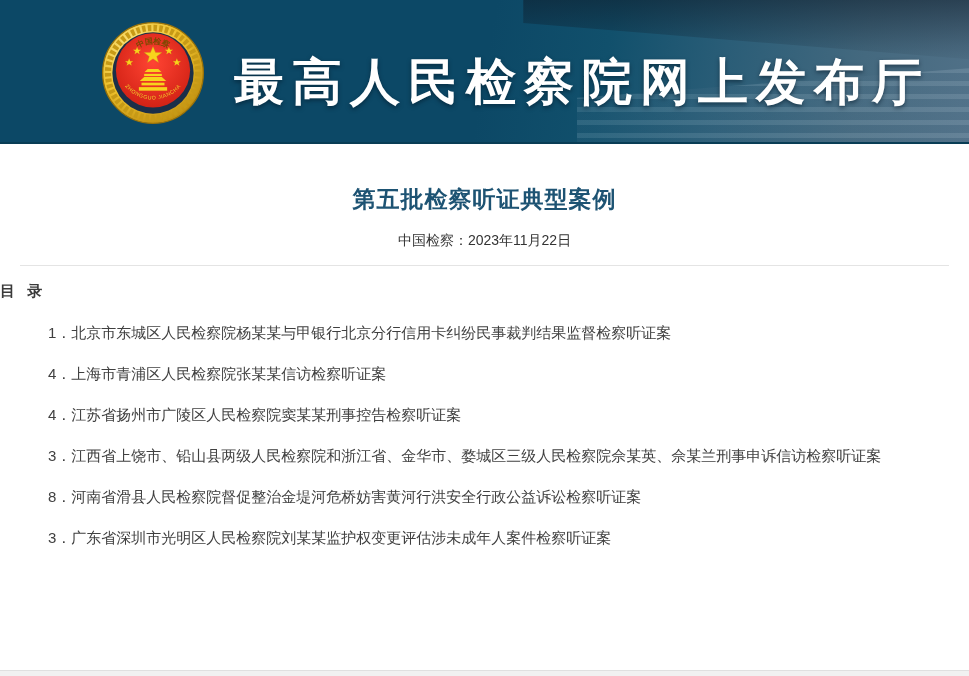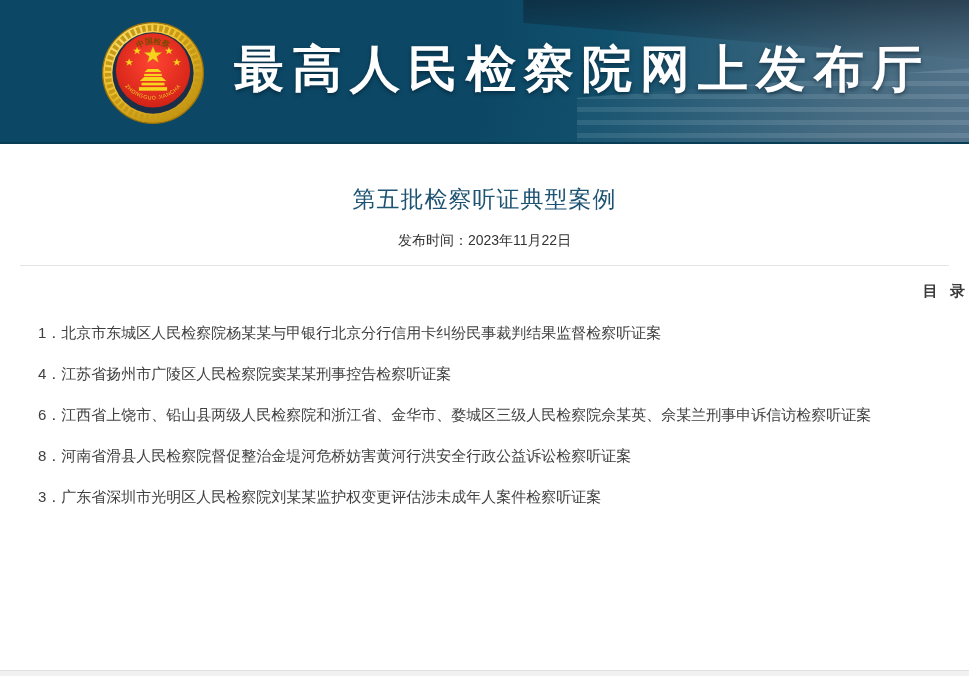--- a/index.html
+++ b/index.html
@@ -21,36 +21,36 @@
     background:linear-gradient(to bottom,rgba(14,28,42,.55),rgba(14,28,42,.15) 55%,transparent 80%);
     clip-path:polygon(0 0,100% 0,100% 72%,0 28%);
   }
   .hdr-photo .wall{
     position:absolute;bottom:0;right:0;width:88%;height:52%;
     background:repeating-linear-gradient(to bottom,rgba(205,222,235,.16) 0 5px,rgba(95,125,150,.12) 5px 13px);
     clip-path:polygon(0 40%,100% 0,100% 100%,0 100%);
   }
   .emblem{position:absolute;left:100px;top:20px;width:106px;height:106px;}
   .site-title{
-    position:absolute;left:234px;top:36px;
+    position:absolute;left:234px;top:49px;
     font-family:"Liberation Serif","DejaVu Serif",serif;
     font-weight:bold;font-size:50px;letter-spacing:8px;color:#ffffff;
     text-shadow:0 2px 4px rgba(0,20,35,.55);
     white-space:nowrap;
   }
   
   .article{position:relative;width:100%;}
   .article-title{
     margin:40px 0 0 0;text-align:center;
-    font-size:23px;font-weight:normal;color:#1d5373;letter-spacing:1px;
+    font-size:23px;font-weight:bold;color:#1d5373;letter-spacing:1px;
   }
   .pub-date{margin-top:17px;text-align:center;font-size:14px;color:#333333;}
   .divider{border:none;border-top:1px solid #e4e4e4;margin:15px 20px 0 20px;height:0;}
-  .toc-heading{margin-top:16px;text-align:right;font-size:15px;font-weight:bold;color:#3a3a3a;letter-spacing:4px;}
-  .toc{list-style:none;margin:24px 0 0 0;padding:0 30px 0 38px;}
+  .toc-heading{margin-top:16px;text-align:left;font-size:15px;font-weight:bold;color:#3a3a3a;letter-spacing:4px;}
+  .toc{list-style:none;margin:24px 0 0 0;padding:0 30px 0 48px;}
   .toc li{
     font-size:15px;line-height:15px;color:#404040;margin-bottom:26px;
     white-space:nowrap;
   }
   .bottom-strip{
     position:absolute;left:0;bottom:0;width:100%;height:5px;
     background:#f1f1f1;border-top:1px solid #e0e0e0;
   }
 </style>
 </head>
@@ -103,25 +103,26 @@
         <textPath href="#arcBot" startOffset="50%" text-anchor="middle">ZHONGGUO JIANCHA</textPath>
       </text>
     </svg>
   </div>
 
   <div class="site-title">最高人民检察院网上发布厅</div>
 </header>
 
 <main class="article">
   <h1 class="article-title">第五批检察听证典型案例</h1>
-  <div class="pub-date">发布时间：2023年11月22日</div>
+  <div class="pub-date">中国检察：2023年11月22日</div>
   <hr class="divider">
   <div class="toc-heading">目 录</div>
   <ol class="toc">
     <li>1．北京市东城区人民检察院杨某某与甲银行北京分行信用卡纠纷民事裁判结果监督检察听证案</li>
+    <li>4．上海市青浦区人民检察院张某某信访检察听证案</li>
     <li>4．江苏省扬州市广陵区人民检察院窦某某刑事控告检察听证案</li>
-    <li>6．江西省上饶市、铅山县两级人民检察院和浙江省、金华市、婺城区三级人民检察院佘某英、佘某兰刑事申诉信访检察听证案</li>
+    <li>3．江西省上饶市、铅山县两级人民检察院和浙江省、金华市、婺城区三级人民检察院佘某英、佘某兰刑事申诉信访检察听证案</li>
     <li>8．河南省滑县人民检察院督促整治金堤河危桥妨害黄河行洪安全行政公益诉讼检察听证案</li>
     <li>3．广东省深圳市光明区人民检察院刘某某监护权变更评估涉未成年人案件检察听证案</li>
   </ol>
 </main>
 
 <div class="bottom-strip"></div>
 
 </body></html>

